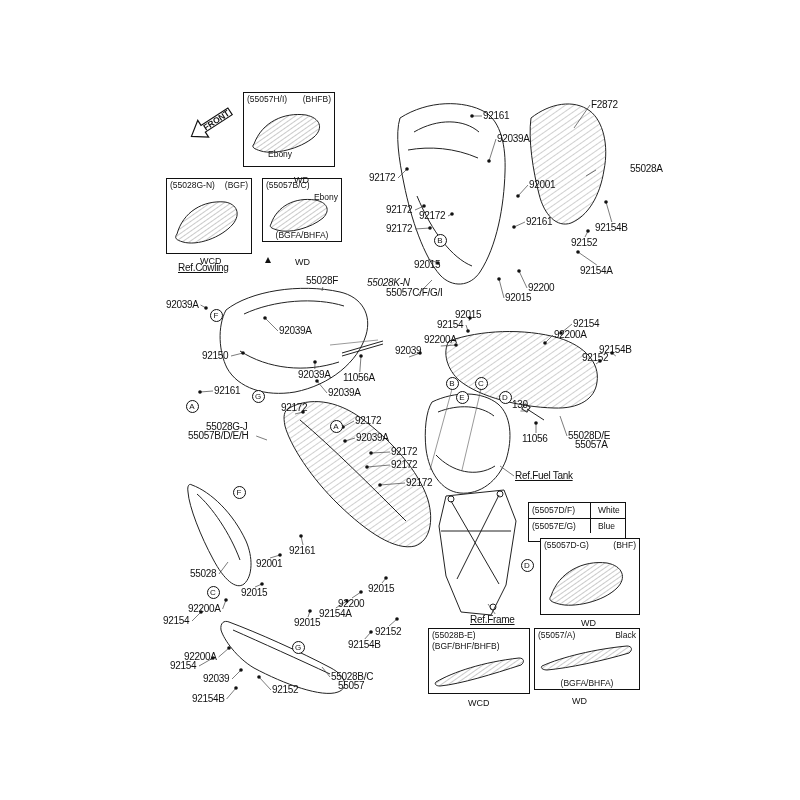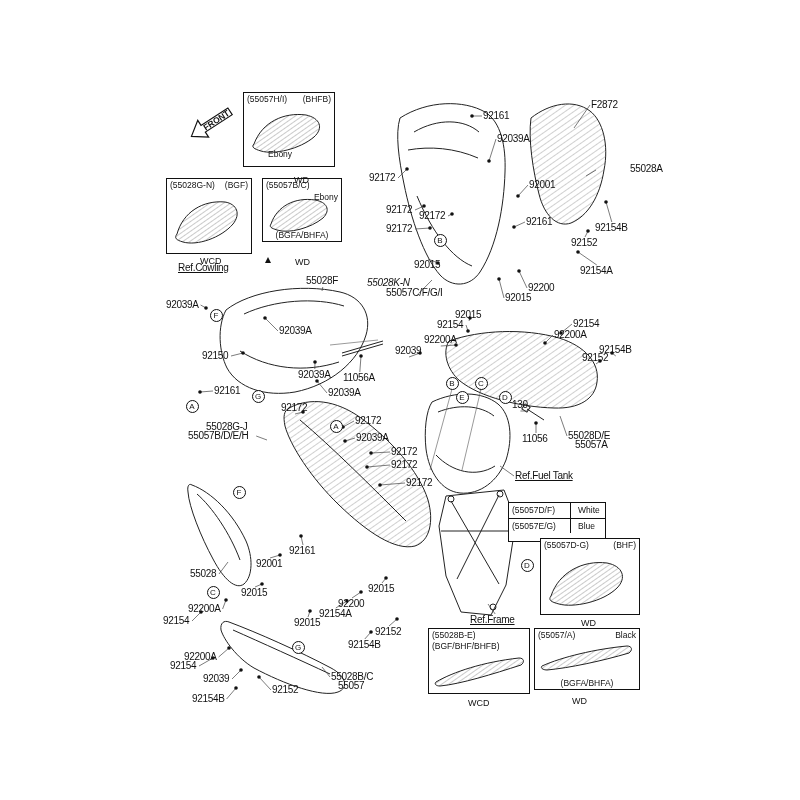--- a/index.html
+++ b/index.html
@@ -235,21 +235,21 @@
           <pattern id="p3" width="4" height="4" patternUnits="userSpaceOnUse" patternTransform="rotate(55)">
             <line x1="0" y1="0" x2="0" y2="4" stroke="#666" stroke-width="0.7"></line>
           </pattern>
         </defs>
       <path d="M6,32 C12,14 30,5 50,8 C62,10 66,18 58,26 C46,36 24,42 12,38 C6,36 4,35 6,32 Z" fill="url(#p3)" stroke="#222"></path>
     </svg>
     <span class="inner-label bottom-center">(BGFA/BHFA)</span>
   </div>
   <div class="under" style="left:295px;top:257px">WD</div>
 
-  <div class="legend-box" style="left:508px;top:502px;width:98px;height:40px">
+  <div class="legend-box" style="left:528px;top:502px;width:98px;height:40px">
     <div class="ct-row">
       <span class="ct-code">(55057D/F)</span>
       <span class="ct-col">White</span>
     </div>
     <div class="ct-row ct-row2">
       <span class="ct-code">(55057E/G)</span>
       <span class="ct-col">Blue</span>
     </div>
   </div>
 

